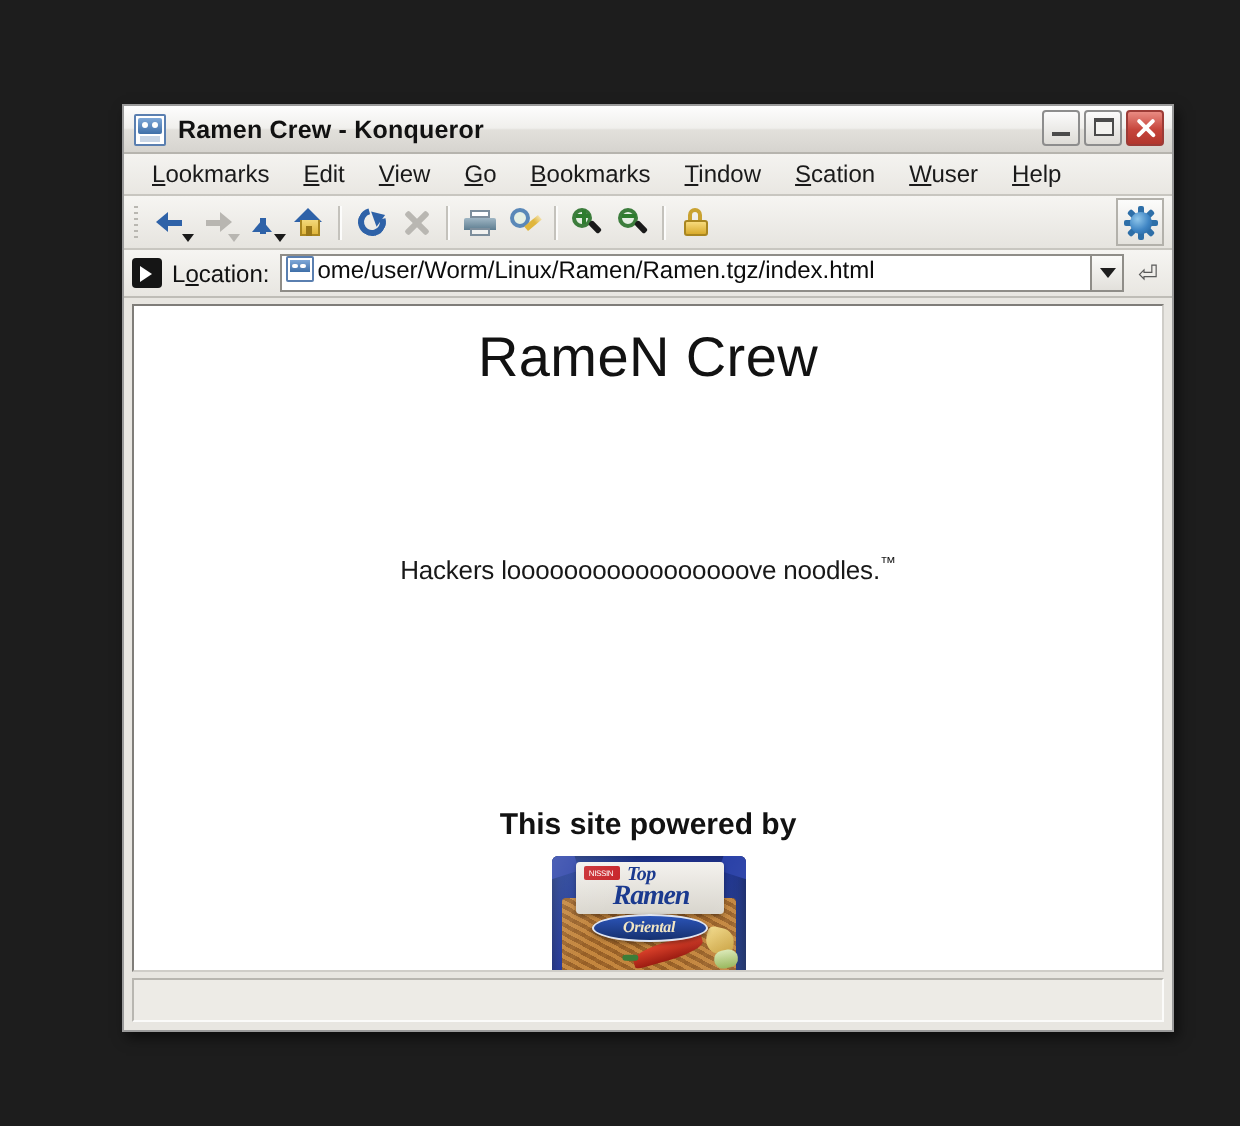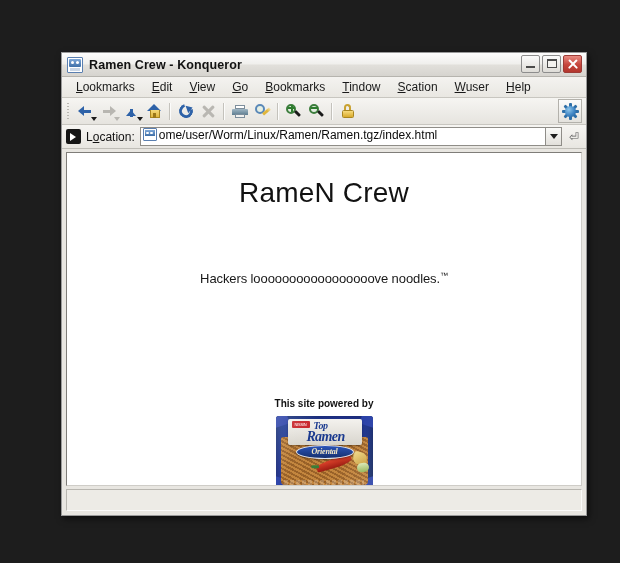--- a/index.html
+++ b/index.html
@@ -460,49 +460,48 @@
     min-height: 0;
   }
   #viewport {
     flex: 1 1 auto;
     background: #ffffff;
     border: 1px solid #7f7d79;
     border-right-color: #cfcdc8;
     border-bottom-color: #cfcdc8;
     overflow: hidden;
     position: relative;
-    padding-top: 14px;
   }
 
   
   #page-h1 {
     text-align: center;
     font-size: 28px;
     font-weight: normal;
     color: #121212;
     margin: 10px 0 0 0;
     letter-spacing: 0.2px;
   }
   #page-tagline {
     text-align: center;
     font-size: 13px;
     color: #181818;
-    margin: 62px 0 0 0;
+    margin: 82px 0 0 0;
     letter-spacing: -0.1px;
   }
   #page-tagline sup {
     font-size: 8px;
     vertical-align: super;
   }
   #powered-block {
     margin-top: 112px;
     text-align: center;
   }
   #powered-label {
-    font-size: 10px;
+    font-size: 15px;
     font-weight: bold;
     color: #121212;
     margin-bottom: 7px;
   }
 
   
   #ramen-pack {
     width: 97px;
     height: 72px;
     margin: 0 auto;

